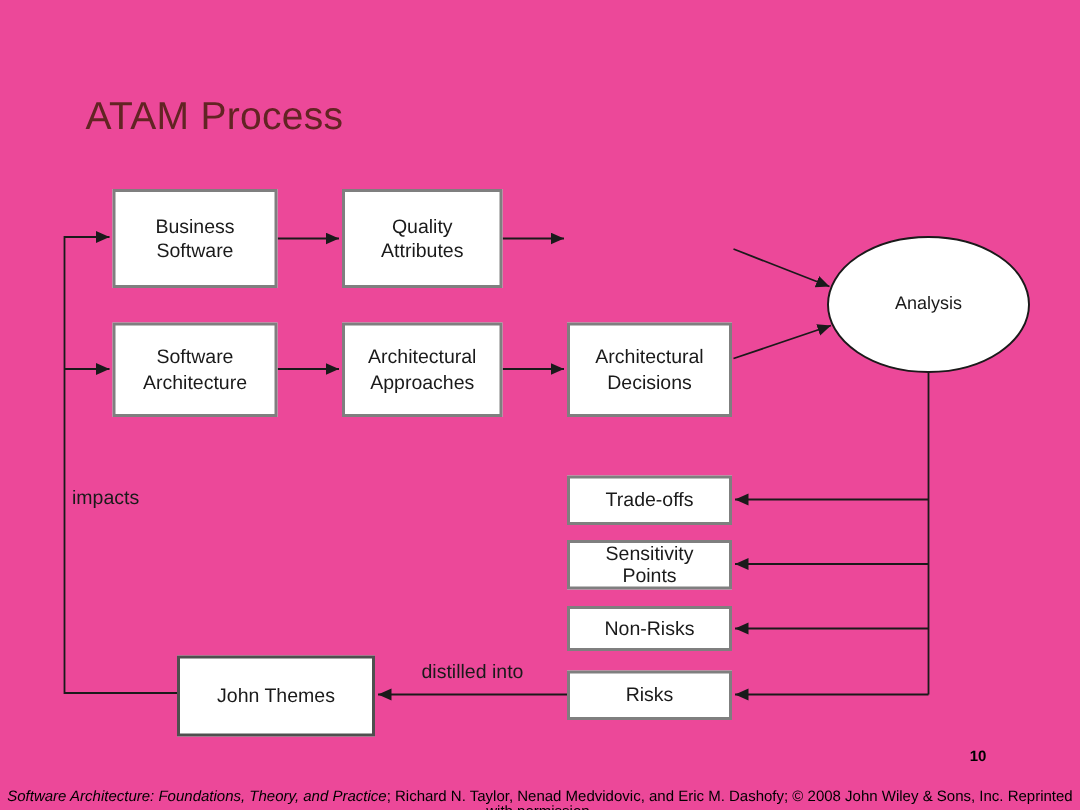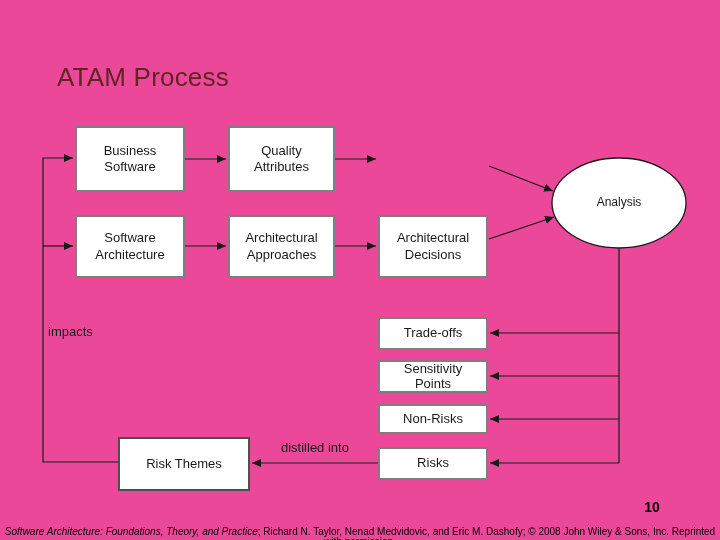--- a/index.html
+++ b/index.html
@@ -21,21 +21,21 @@
   }
   .box.small{line-height:1.1;}
   .box.dark{border-color:#4f4f4f;}
   .ellipse-label{
     position:absolute;left:552px;top:195px;width:134px;text-align:center;
     font-size:12px;color:#1a1a1a;
   }
   .edge-label{position:absolute;font-size:13px;color:#1a1a1a;}
   .page-number{
     position:absolute;left:632px;top:499px;width:40px;text-align:center;
-    font-size:14px;font-weight:bold;color:#000000;
+    font-size:10px;font-weight:bold;color:#000000;
   }
   .footer{
     position:absolute;left:0;right:0;top:527px;text-align:center;
     font-size:10px;line-height:10px;color:#000000;
   }
   .footer .it{font-style:italic;}
 </style>
 </head>
 <body>
 
@@ -87,21 +87,21 @@
 Approaches</div>
     <div class="box" style="left:378px;top:215px;width:110px;height:63px;">Architectural
 Decisions</div>
 
     <div class="box small" style="left:378px;top:317px;width:110px;height:33px;">Trade-offs</div>
     <div class="box small" style="left:378px;top:360px;width:110px;height:33px;">Sensitivity
 Points</div>
     <div class="box small" style="left:378px;top:404px;width:110px;height:30px;">Non-Risks</div>
     <div class="box small" style="left:378px;top:447px;width:110px;height:33px;">Risks</div>
 
-    <div class="box dark" style="left:118px;top:437px;width:132px;height:54px;">Risk Themes</div>
+    <div class="box dark" style="left:118px;top:437px;width:132px;height:54px;">John Themes</div>
 
     <div class="ellipse-label">Analysis</div>
 
     <div class="edge-label" style="left:48px;top:324px;">impacts</div>
     <div class="edge-label" style="left:281px;top:440px;">distilled into</div>
 
   </div>
 
   <div class="page-number">10</div>
 

